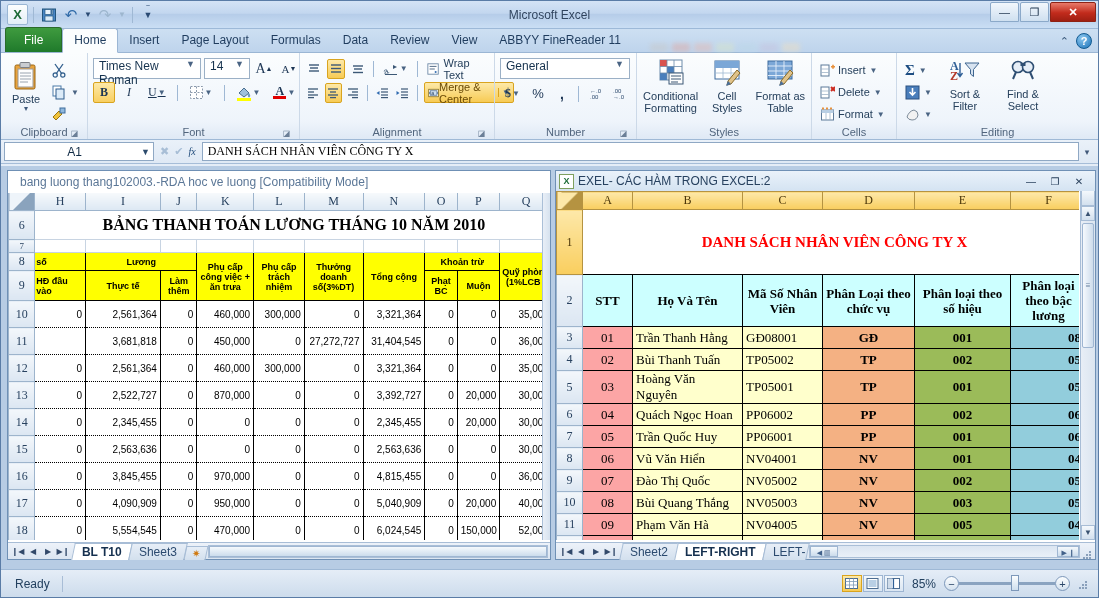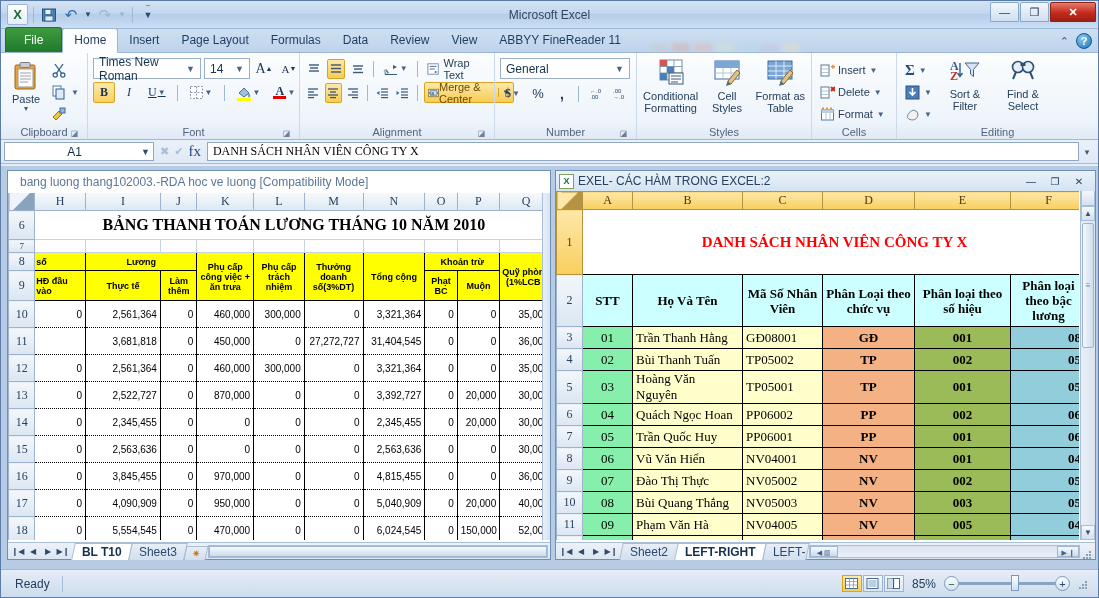--- a/index.html
+++ b/index.html
@@ -110,21 +110,21 @@
   .bigbtn .lbl { margin-top:1px; line-height:12px; text-align:center; }
   .smallrow { display:flex; flex-direction:column; gap:2px; padding-top:2px; }
   .smallbtn {
     display:flex; align-items:center; gap:3px; font-size:11px; color:#26405c;
     padding:1px 3px; height:20px; white-space:nowrap;
   }
 
   .fontgrp-r1, .fontgrp-r2 { display:flex; align-items:center; gap:3px; }
   .combo {
     border:1px solid #9bb0c6; background:#fff; height:21px;
-    display:flex; align-items:center; padding:0 2px 0 5px; font-size:12px; color:#16324e;
+    display:flex; align-items:flex-start; padding:0 2px 0 5px; font-size:12px; color:#16324e;
   }
   .combo .caret { margin-left:auto; padding: 0 3px; color:#4a6483; font-size:9px; }
   .fbtn {
     width:22px;height:21px;display:flex;align-items:center;justify-content:center;
     font-size:12px;color:#1c3554;border:1px solid transparent;border-radius:2px;
   }
   .fbtn.on {
     background:linear-gradient(to bottom,#fde9a8,#f8cf62);
     border:1px solid #d9a41f;
   }
@@ -236,21 +236,21 @@
     color:#ff0000; font-family:"Liberation Serif",serif; font-weight:bold;
     font-size:15px; text-align:center; border:1px solid #000; background:#fff;
   }
   .rs-hdr {
     background:#ccffff; border:1px solid #000; text-align:center;
     font-family:"Liberation Serif",serif; font-weight:bold; font-size:13px;
     color:#000; line-height:15px; padding:0 2px;
   }
   .rs-c { border:1px solid #000; font-family:"Liberation Serif",serif; font-size:13px; color:#000;
           height:22px; padding:0 3px; }
-  .rs-stt { background:#86efac; text-align:center; }
+  .rs-stt { background:#fca5a5; text-align:center; }
   .rs-name { background:#ffffcc; text-align:left; }
   .rs-code { background:#ffffcc; text-align:left; }
   .rs-chuc { background:#f4b183; text-align:center; font-weight:bold; }
   .rs-sh   { background:#9bbb59; text-align:center; font-weight:bold; }
   .rs-bac  { background:#92cddc; text-align:right; font-weight:bold; padding-right:5px;}
 
   
   .vscroll {
     position:absolute; right:0; top:0; bottom:0; width:15px;
     background:linear-gradient(to right,#e8eef6,#dbe5f0);
@@ -800,21 +800,21 @@
   </div>
 
   <div class="fbar">
     <div class="namebox">
       <span class="txt">A1</span>
       <span style="font-size:9px;color:#2d4b6d;">▼</span>
     </div>
     <div class="fxbtns">
       <span style="font-size:11px;color:#a8bed6;">✖</span>
       <span style="font-size:11px;color:#a8bed6;">✔</span>
-      <span style="font-size:15px;font-family:'Liberation Serif',serif;color:#1f4a7a;">fx</span>
+      <span style="font-size:10px;font-style:italic;font-family:'Liberation Serif',serif;color:#1f4a7a;">fx</span>
     </div>
     <div class="formula-input">DANH SÁCH NHÂN VIÊN CÔNG TY X</div>
     <div class="fbar-caret">▾</div>
   </div>
 
   <div class="workspace">
 
     <div class="childwin" style="left:6px; top:4px; width:544px; height:390px;">
       <div class="chw-title" style="background:none;height:22px;padding-left:12px;">
         <span style="color:#5b7797;font-size:12px;">bang luong thang102003.-RDA hoc ve luong  [Compatibility Mode]</span>
@@ -1134,21 +1134,21 @@
             <td class="rs-c rs-stt">06</td>
             <td class="rs-c rs-name">Vũ Văn Hiển</td>
             <td class="rs-c rs-code">NV04001</td>
             <td class="rs-c rs-chuc">NV</td>
             <td class="rs-c rs-sh">001</td>
             <td class="rs-c rs-bac">04</td>
           </tr>
           <tr>
             <td class="rs-rowhead">9</td>
             <td class="rs-c rs-stt">07</td>
-            <td class="rs-c rs-name">Đào Thị Thực</td>
+            <td class="rs-c rs-name">Đào Thị Quốc</td>
             <td class="rs-c rs-code">NV05002</td>
             <td class="rs-c rs-chuc">NV</td>
             <td class="rs-c rs-sh">002</td>
             <td class="rs-c rs-bac">05</td>
           </tr>
           <tr>
             <td class="rs-rowhead">10</td>
             <td class="rs-c rs-stt">08</td>
             <td class="rs-c rs-name">Bùi Quang Thắng</td>
             <td class="rs-c rs-code">NV05003</td>

